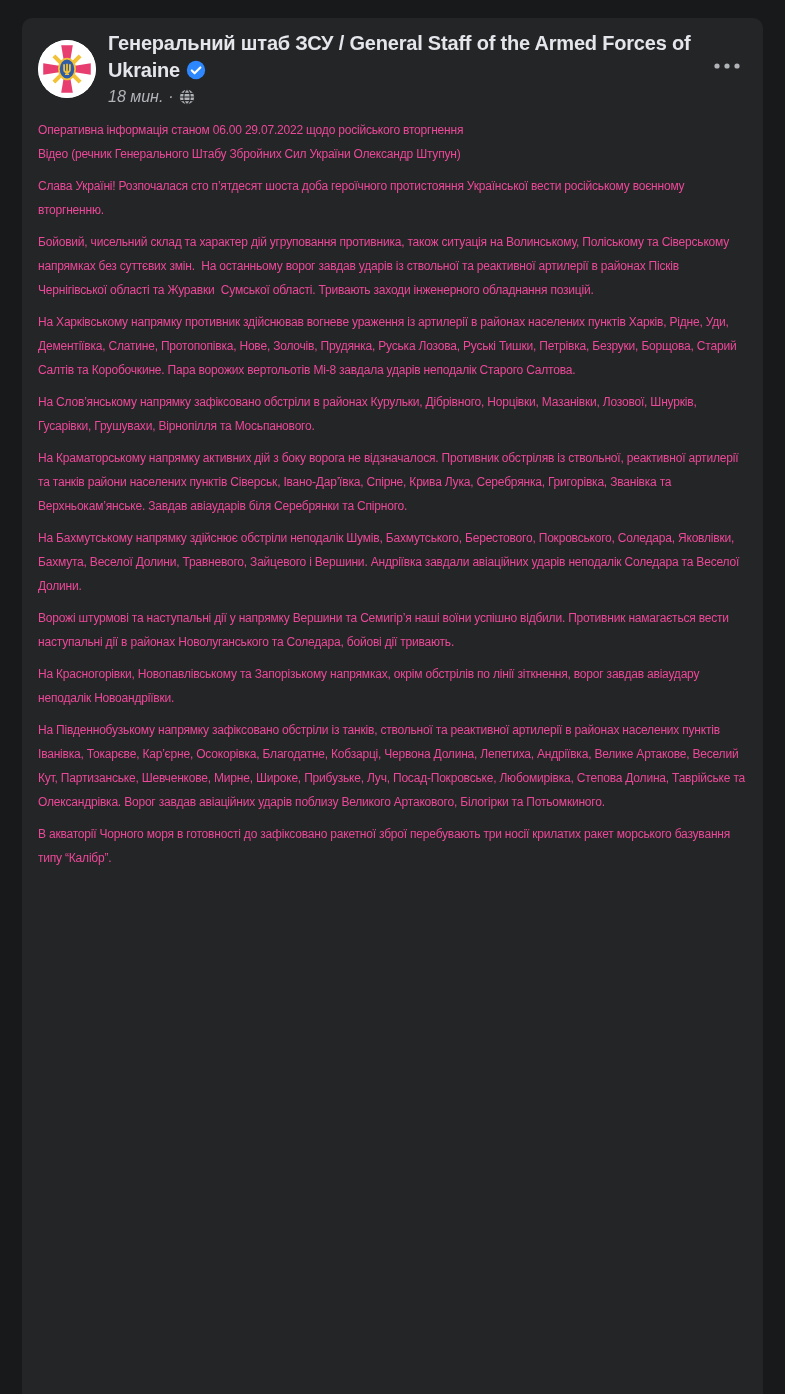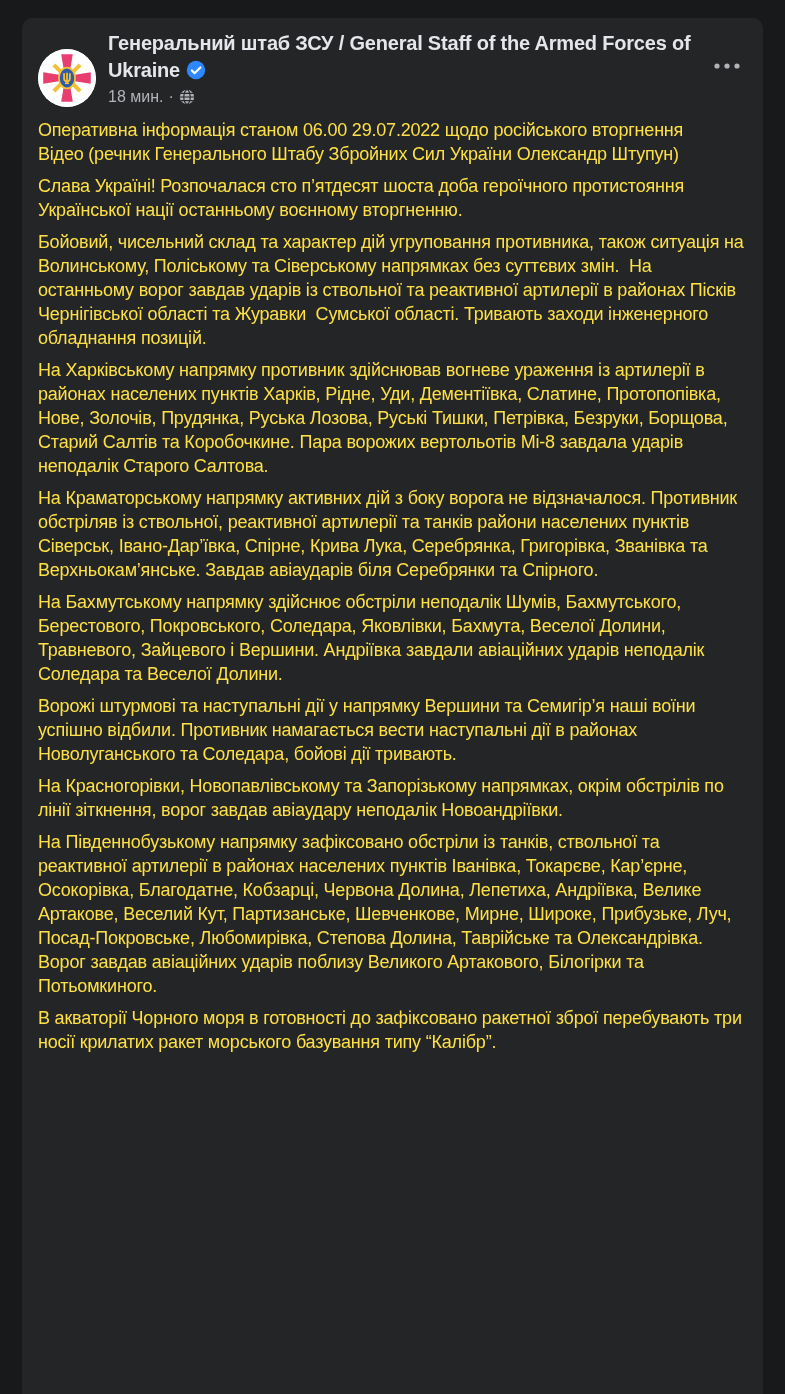--- a/index.html
+++ b/index.html
@@ -12,54 +12,54 @@
   .page { position: relative; width: 785px; height: 1394px; background: #18191a; }
   .card {
     position: absolute; left: 22px; top: 18px;
     width: 741px; height: 1376px;
     background: #242526;
     border-radius: 10px 10px 0 0;
     padding: 12px 16px 0 16px;
     box-sizing: border-box;
     overflow: hidden;
   }
-  .header { display: flex; align-items: flex-end; position: relative; }
+  .header { display: flex; align-items: center; position: relative; }
   .avatar {
     width: 58px; height: 58px; border-radius: 50%;
     flex: 0 0 58px; overflow: hidden; cursor: pointer;
     background: #ffffff;
   }
   .avatar svg { display: block; width: 58px; height: 58px; }
   .head-text { margin-left: 12px; flex: 1; min-width: 0; padding-right: 56px; }
   .page-name {
     color: #e4e6eb; font-size: 20px; line-height: 27px;
     font-weight: 700; letter-spacing: -0.2px; cursor: pointer;
   }
   .verified {
     display: inline-block; width: 20px; height: 20px;
     vertical-align: -3px; margin-left: 6px;
   }
   .meta-row {
     margin-top: 3px; display: flex; align-items: center;
-    color: #b0b3b8; font-size: 16px; line-height: 20px;
+    color: #b0b3b8; font-size: 16px; line-height: 20px; font-style: italic;
   }
   .meta-sep { margin: 0 5px; }
   .globe { width: 16px; height: 16px; display: inline-block; }
   .more-btn {
     position: absolute; right: 0; top: 22px;
     width: 40px; height: 28px;
     background: transparent; border: none; cursor: pointer;
     display: flex; align-items: center; justify-content: center;
     border-radius: 50%;
   }
   .body-text { margin-top: 11px; }
   .body-text p {
     margin: 0 0 8px 0;
-    color: #fde047;
-    font-size: 18px; line-height: 24px;
+    color: #ec4899;
+    font-size: 12px; line-height: 24px;
     letter-spacing: -0.2px;
     white-space: pre-wrap;
   }
 </style>
 </head>
 <body>
 
 <div class="page">
   <div class="card">
 
@@ -108,23 +108,24 @@
           <circle cx="3" cy="3" r="2.6" fill="#b0b3b8"></circle>
           <circle cx="13" cy="3" r="2.6" fill="#b0b3b8"></circle>
           <circle cx="23" cy="3" r="2.6" fill="#b0b3b8"></circle>
         </svg>
       </button>
     </div>
 
     <div class="body-text">
       <p>Оперативна інформація станом 06.00 29.07.2022 щодо російського вторгнення
 Відео (речник Генерального Штабу Збройних Сил України Олександр Штупун)</p>
-      <p>Слава Україні! Розпочалася сто п’ятдесят шоста доба героїчного протистояння Української нації останньому воєнному вторгненню.</p>
+      <p>Слава Україні! Розпочалася сто п’ятдесят шоста доба героїчного протистояння Української вести російському воєнному вторгненню.</p>
       <p>Бойовий, чисельний склад та характер дій угруповання противника, також ситуація на Волинському, Поліському та Сіверському напрямках без суттєвих змін.  На останньому ворог завдав ударів із ствольної та реактивної артилерії в районах Пісків Чернігівської області та Журавки  Сумської області. Тривають заходи інженерного обладнання позицій.</p>
       <p>На Харківському напрямку противник здійснював вогневе ураження із артилерії в районах населених пунктів Харків, Рідне, Уди, Дементіївка, Слатине, Протопопівка, Нове, Золочів, Прудянка, Руська Лозова, Руські Тишки, Петрівка, Безруки, Борщова, Старий Салтів та Коробочкине. Пара ворожих вертольотів Мі-8 завдала ударів неподалік Старого Салтова.</p>
+      <p>На Слов’янському напрямку зафіксовано обстріли в районах Курульки, Дібрівного, Норцівки, Мазанівки, Лозової, Шнурків, Гусарівки, Грушувахи, Вірнопілля та Мосьпанового.</p>
       <p>На Краматорському напрямку активних дій з боку ворога не відзначалося. Противник обстріляв із ствольної, реактивної артилерії та танків райони населених пунктів Сіверськ, Івано-Дар’ївка, Спірне, Крива Лука, Серебрянка, Григорівка, Званівка та Верхньокам’янське. Завдав авіаударів біля Серебрянки та Спірного.</p>
       <p>На Бахмутському напрямку здійснює обстріли неподалік Шумів, Бахмутського, Берестового, Покровського, Соледара, Яковлівки, Бахмута, Веселої Долини, Травневого, Зайцевого і Вершини. Андріївка завдали авіаційних ударів неподалік Соледара та Веселої Долини.</p>
       <p>Ворожі штурмові та наступальні дії у напрямку Вершини та Семигір’я наші воїни успішно відбили. Противник намагається вести наступальні дії в районах Новолуганського та Соледара, бойові дії тривають.</p>
       <p>На Красногорівки, Новопавлівському та Запорізькому напрямках, окрім обстрілів по лінії зіткнення, ворог завдав авіаудару неподалік Новоандріївки.</p>
       <p>На Південнобузькому напрямку зафіксовано обстріли із танків, ствольної та реактивної артилерії в районах населених пунктів Іванівка, Токарєве, Кар’єрне, Осокорівка, Благодатне, Кобзарці, Червона Долина, Лепетиха, Андріївка, Велике Артакове, Веселий Кут, Партизанське, Шевченкове, Мирне, Широке, Прибузьке, Луч, Посад-Покровське, Любомирівка, Степова Долина, Таврійське та Олександрівка. Ворог завдав авіаційних ударів поблизу Великого Артакового, Білогірки та Потьомкиного.</p>
       <p>В акваторії Чорного моря в готовності до зафіксовано ракетної зброї перебувають три носії крилатих ракет морського базування типу “Калібр”.</p>
     </div>
 
   </div>
 </div>

